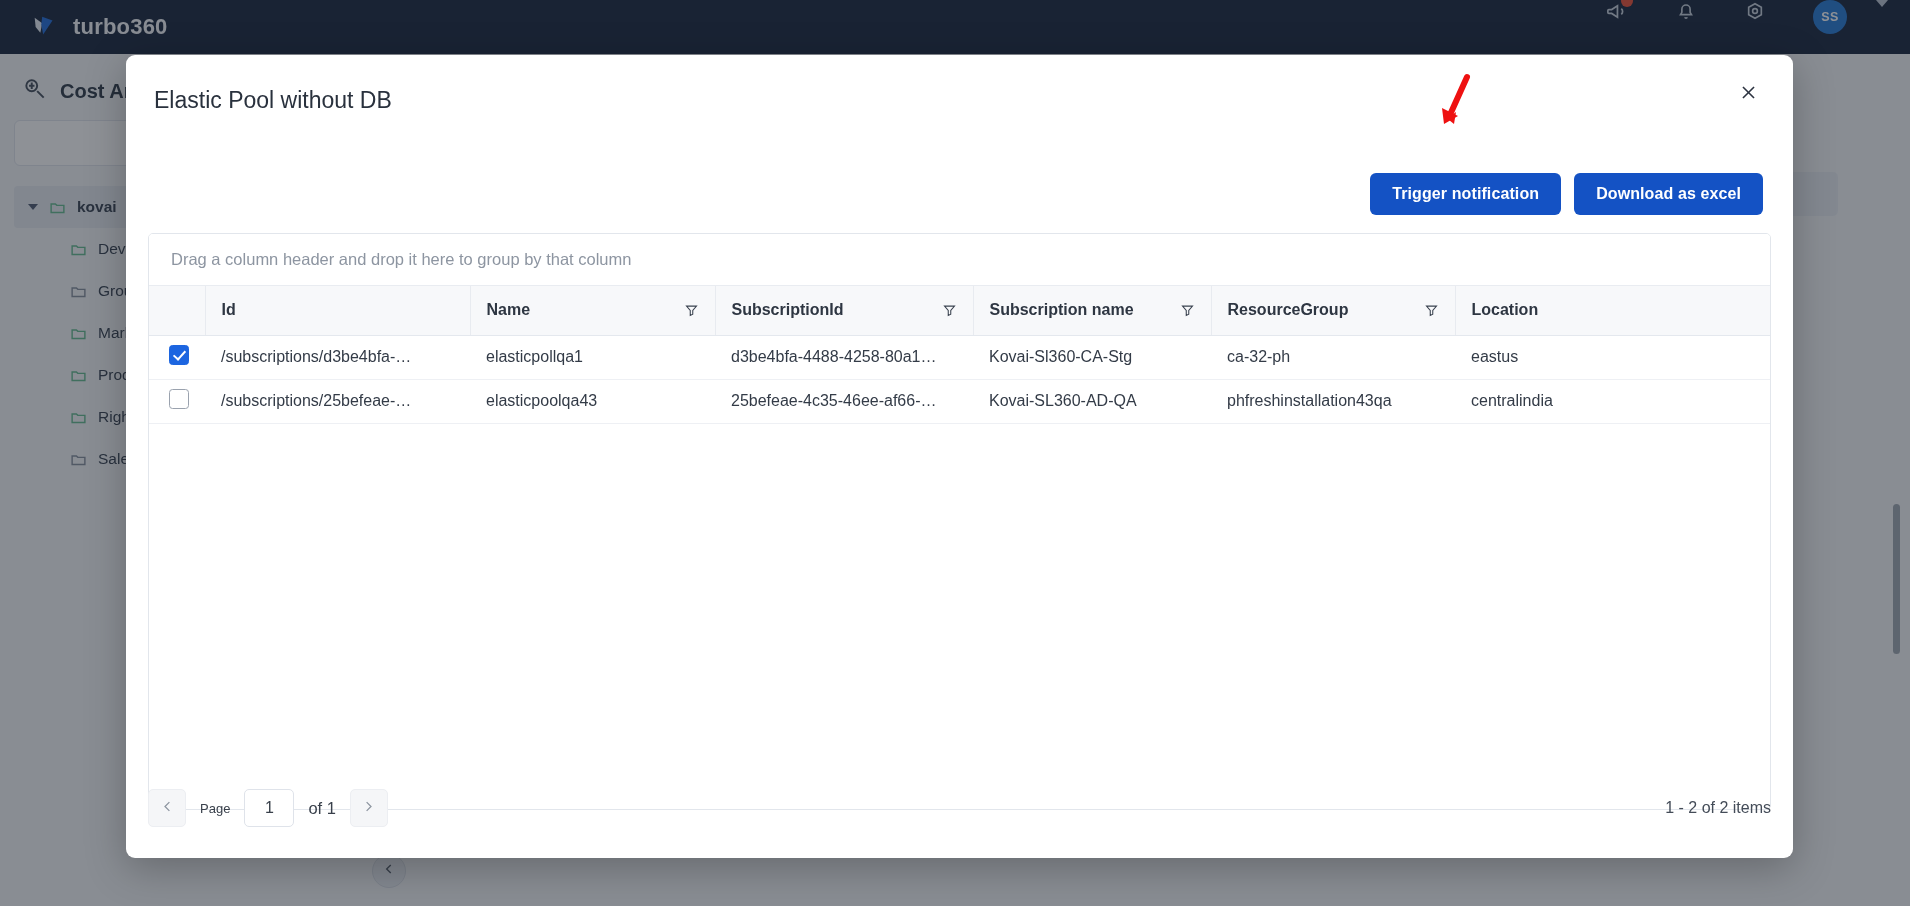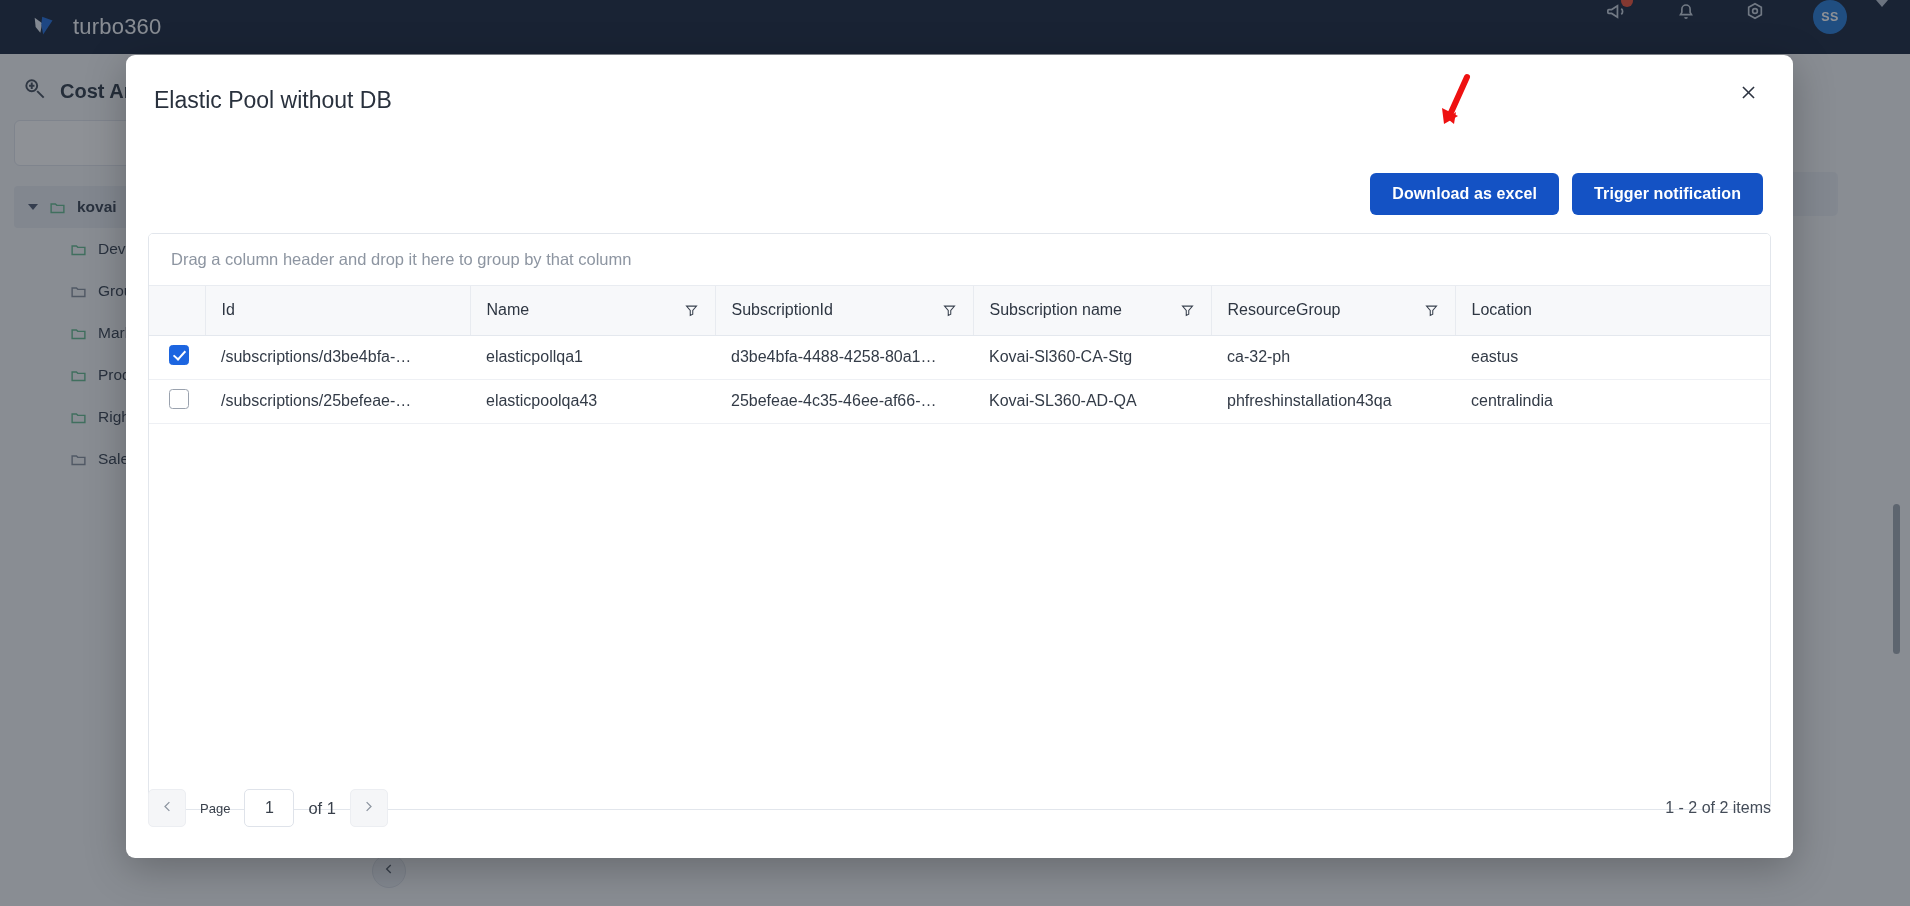--- a/index.html
+++ b/index.html
@@ -33,21 +33,21 @@
   .brand {
     display: flex;
     align-items: center;
     gap: 13px;
     margin-left: 30px;
   }
   .brand-logo { width: 30px; height: 30px; display:block; }
   .brand-name {
     color: #f2f5f9;
     font-size: 22px;
-    font-weight: 400;
+    font-weight: 700;
     letter-spacing: .2px;
   }
   .nav-search {
     position: absolute;
     left: 1090px;
     top: 8px;
     width: 490px;
     height: 38px;
     background: #16273f;
     border-radius: 6px;
@@ -287,21 +287,21 @@
   }
   .grid-table {
     width: 100%;
     border-collapse: collapse;
     table-layout: fixed;
   }
   .grid-table th {
     background: #f7f8fa;
     height: 49px;
     font-size: 16px;
-    font-weight: 400;
+    font-weight: 700;
     color: #2e3642;
     text-align: left;
     padding: 0 16px;
     border-bottom: 1px solid #e4e8ee;
     border-right: 1px solid #e8ebf0;
     vertical-align: middle;
   }
   .grid-table th:last-child { border-right: none; }
   .th-inner {
     display: flex;
@@ -530,22 +530,22 @@
 
   <div class="modal">
     <div class="modal-title">Elastic Pool without DB</div>
     <div class="modal-close">
       <svg width="19" height="19" viewBox="0 0 24 24" fill="none" stroke="#2c3340" stroke-width="2">
         <path d="M5 5l14 14M19 5L5 19"></path>
       </svg>
     </div>
 
     <div class="modal-actions">
+      <button class="btn-primary">Trigger notification</button>
       <button class="btn-primary">Download as excel</button>
-      <button class="btn-primary">Trigger notification</button>
     </div>
 
     <div class="grid">
       <div class="group-bar">
         <span>Drag a column header and drop it here to group by that column</span>
       </div>
 
       <table class="grid-table">
         <thead>
           <tr>

